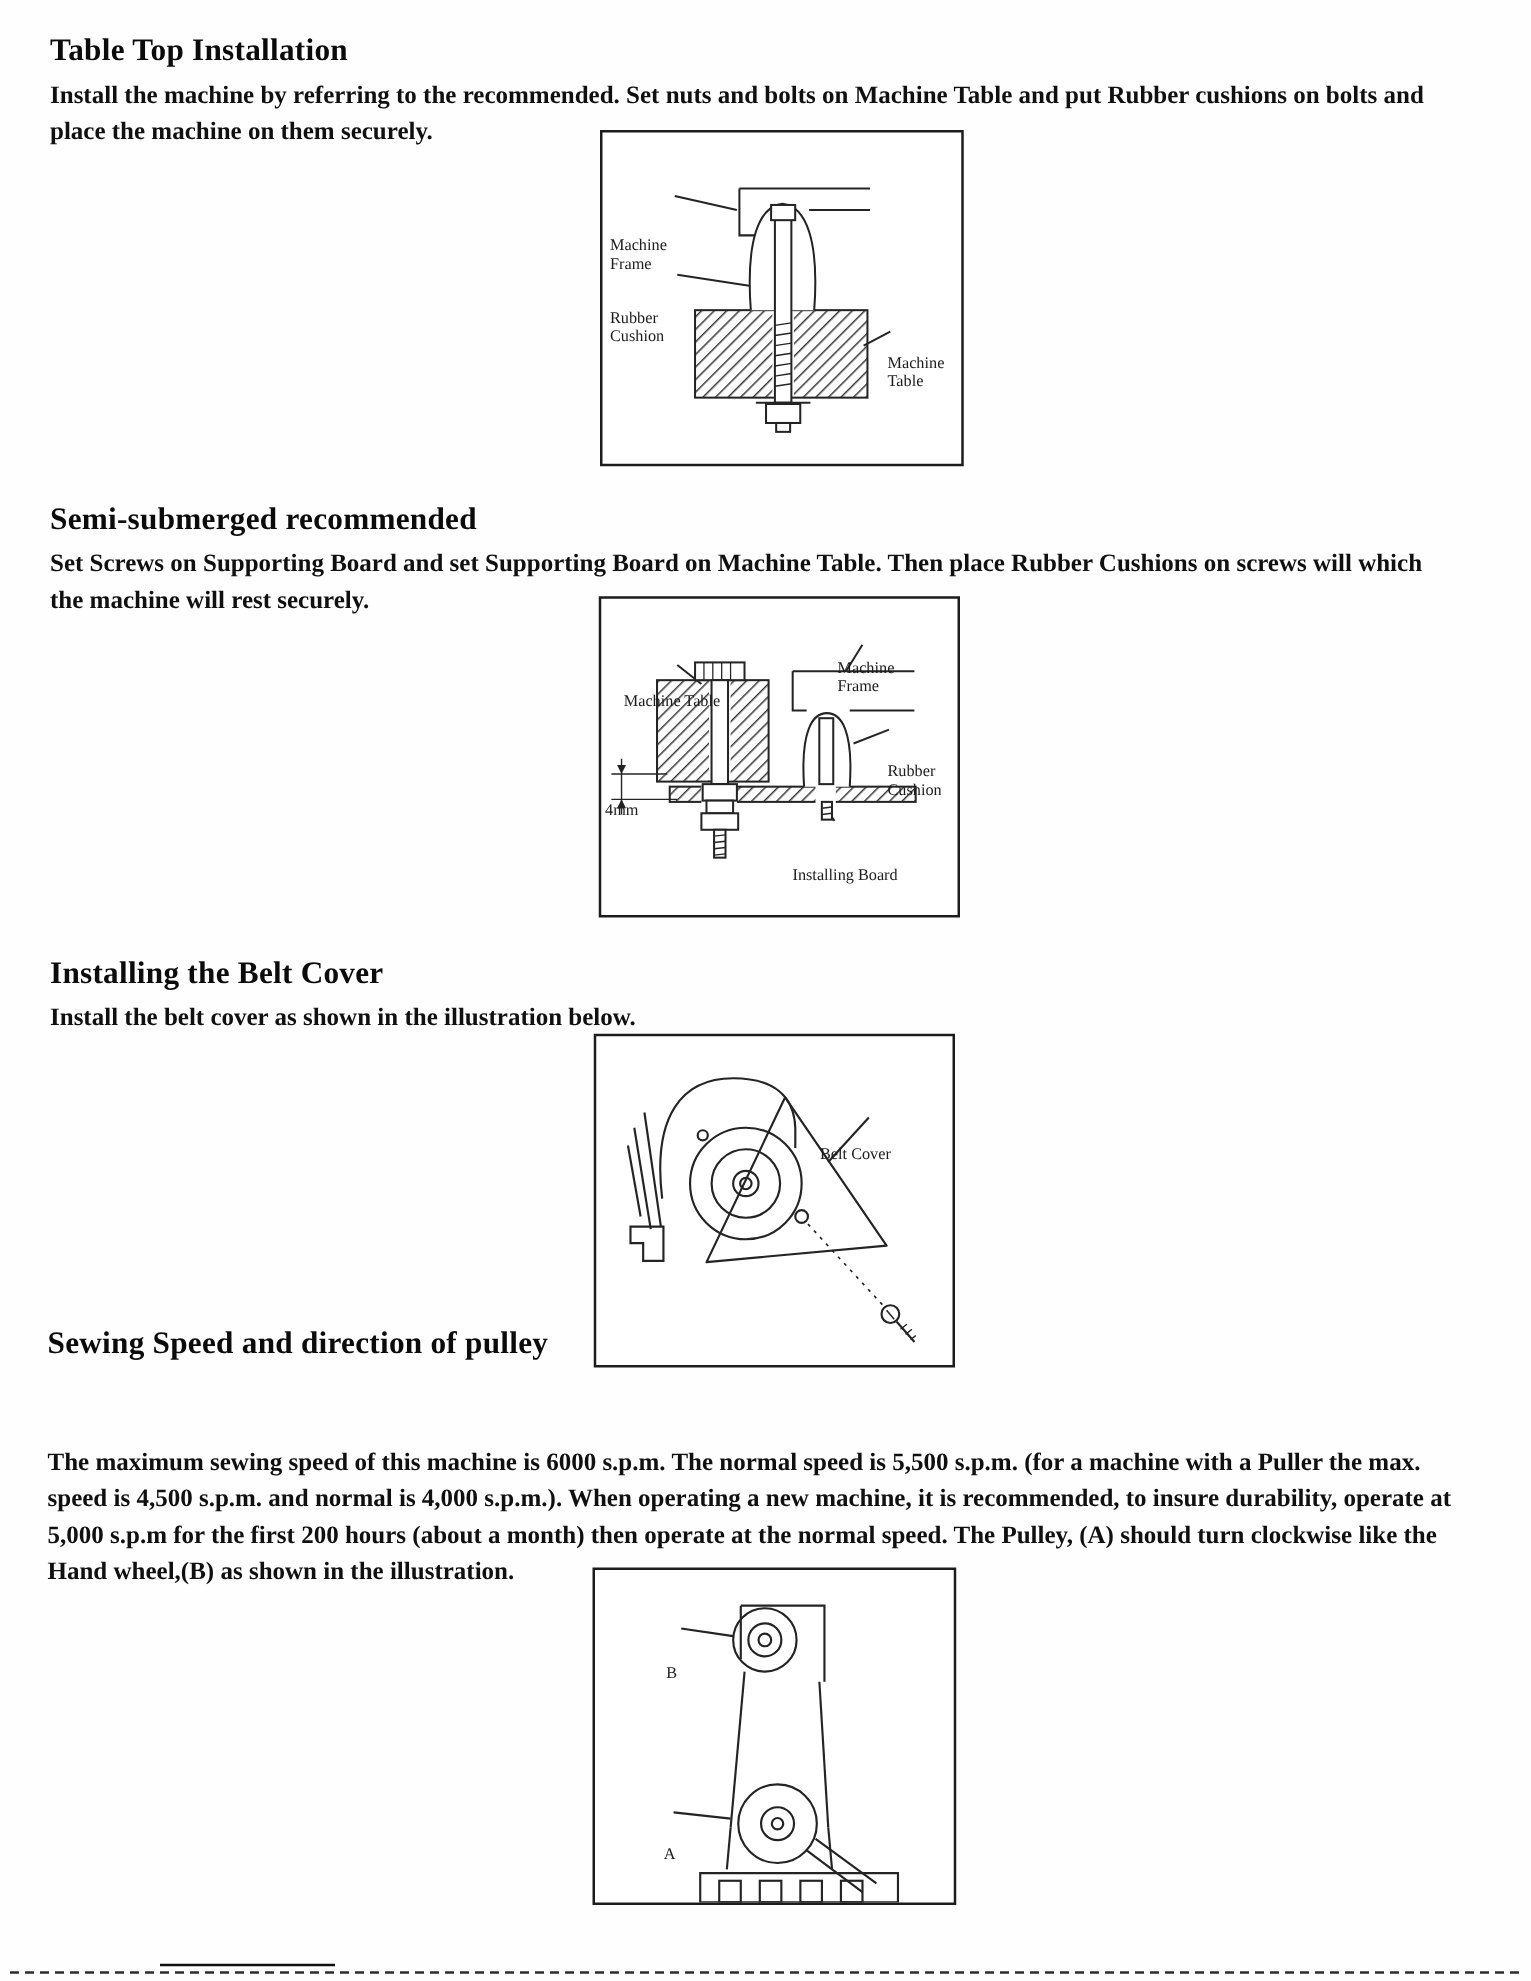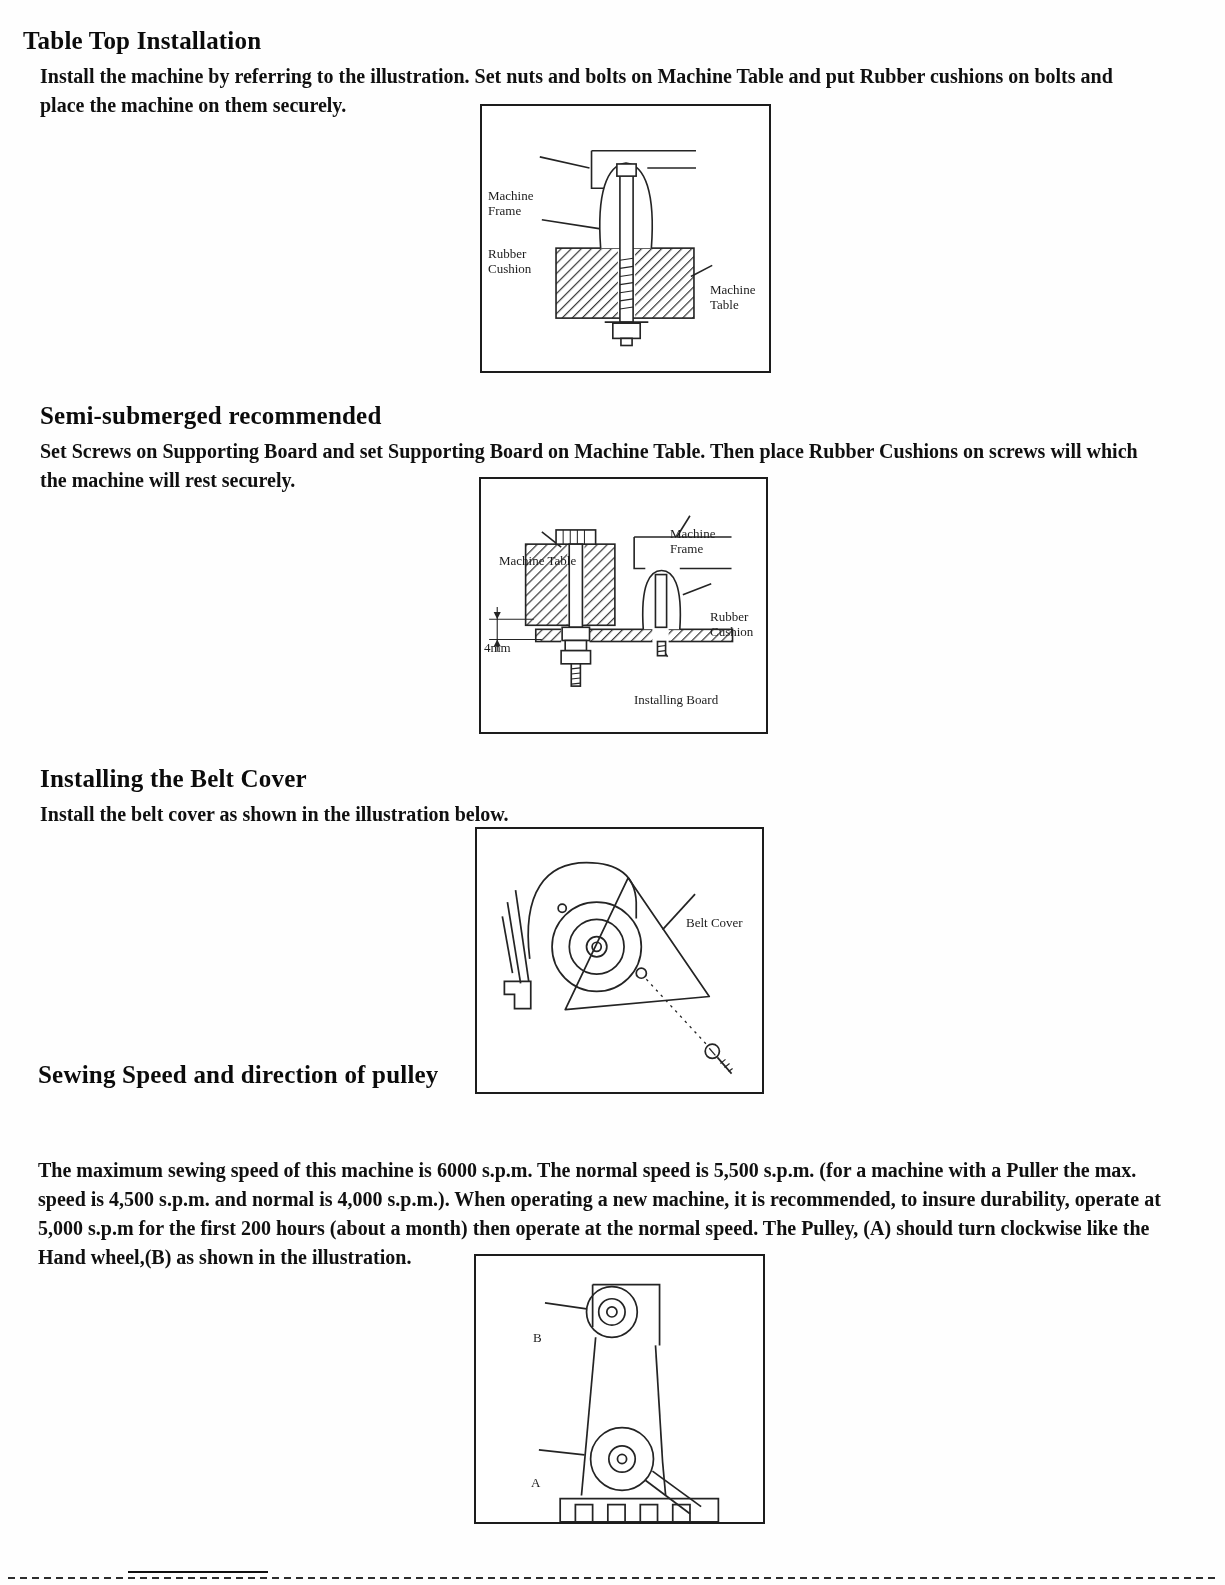--- a/index.html
+++ b/index.html
@@ -27,22 +27,22 @@
   .rule-dashed{
     position:absolute;height:2px;
     background:repeating-linear-gradient(90deg,#2d2d2d 0 7px,transparent 7px 12px);
   }
 </style>
 </head>
 <body>
 
 <div>
 
-  <h2 class="sec-heading" style="left:23px;top:6px">Table Top Installation</h2>
-  <p class="sec-body" style="left:40px;top:42px;width:1100px">Install the machine by referring to the illustration. Set nuts and bolts on Machine Table and put Rubber cushions on bolts and place the machine on them securely.</p>
+  <h2 class="sec-heading" style="left:40px;top:6px">Table Top Installation</h2>
+  <p class="sec-body" style="left:40px;top:42px;width:1100px">Install the machine by referring to the recommended. Set nuts and bolts on Machine Table and put Rubber cushions on bolts and place the machine on them securely.</p>
 
   <div class="figure" style="left:480px;top:104px;width:287px;height:265px">
     <svg viewBox="0 0 283 261">
       <defs>
         <pattern id="h1" width="7" height="7" patternUnits="userSpaceOnUse" patternTransform="rotate(45)">
           <line x1="0" y1="0" x2="0" y2="7" stroke="#3a3a3a" stroke-width="2.4"></line>
         </pattern>
       </defs>
       <g stroke="#242424" stroke-width="1.6" fill="none">
         <line x1="57" y1="50" x2="106" y2="61"></line>
@@ -169,21 +169,21 @@
         <circle cx="232" cy="219" r="7"></circle>
         <line x1="229" y1="216" x2="235" y2="223" stroke-width="1.2"></line>
         <line x1="237" y1="225" x2="251" y2="241"></line>
         <g stroke-width="1.1">
           <line x1="240" y1="231" x2="245" y2="227"></line>
           <line x1="244" y1="235" x2="249" y2="231"></line>
           <line x1="248" y1="239" x2="252" y2="236"></line>
         </g>
       </g>
     </svg>
-    <div class="fig-label" style="left:209px;top:50px">Belt Cover</div>
+    <div class="fig-label" style="left:179px;top:50px">Belt Cover</div>
   </div>
 
   <h2 class="sec-heading" style="left:38px;top:1040px">Sewing Speed and direction of pulley</h2>
   <p class="sec-body" style="left:38px;top:1136px;width:1135px">The maximum sewing speed of this machine is 6000 s.p.m. The normal speed is 5,500 s.p.m. (for a machine with a Puller the max. speed is 4,500 s.p.m. and normal is 4,000 s.p.m.). When operating a new machine, it is recommended, to insure durability, operate at 5,000 s.p.m for the first 200 hours (about a month) then operate at the normal speed. The Pulley, (A) should turn clockwise like the Hand wheel,(B) as shown in the illustration.</p>
 
   <div class="figure" style="left:474px;top:1254px;width:287px;height:266px">
     <svg viewBox="0 0 283 262">
       <g stroke="#242424" stroke-width="1.7" fill="none">
         <line x1="68" y1="46" x2="109" y2="52"></line>
         <line x1="62" y1="191" x2="107" y2="196"></line>

